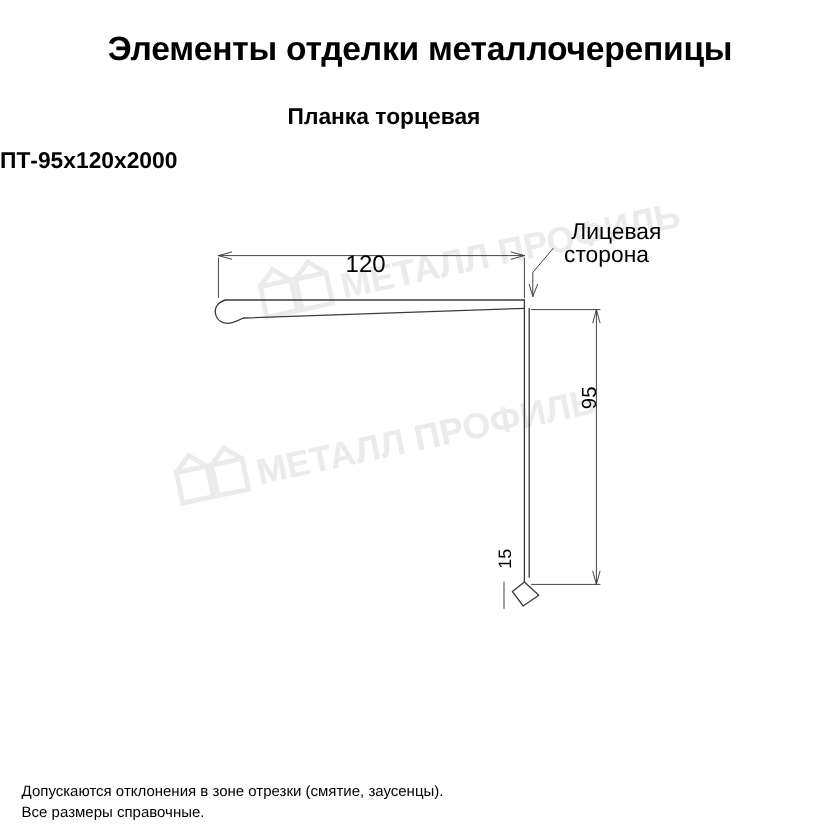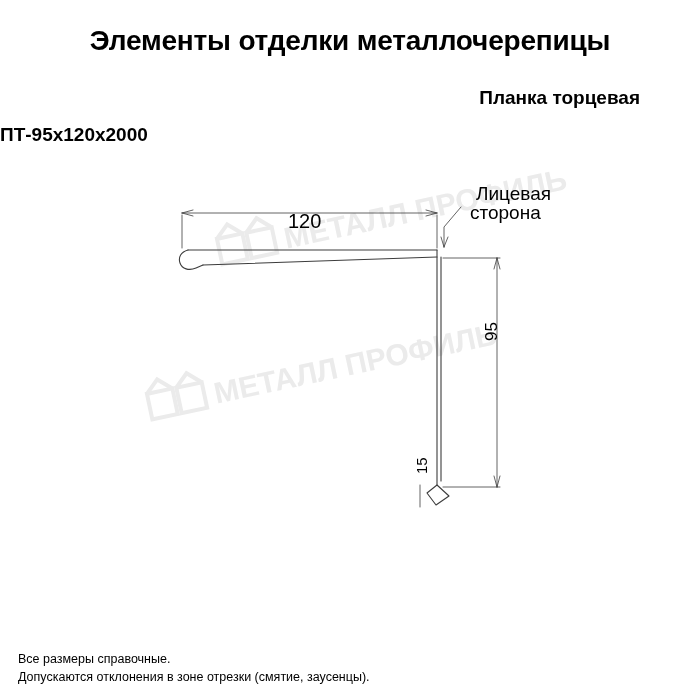--- a/index.html
+++ b/index.html
@@ -29,21 +29,21 @@
     font-size: 28px;
     font-weight: bold;
     letter-spacing: -0.2px;
     color: #000;
   }
   .title-sub {
     position: absolute;
     top: 87px;
     left: 0;
     width: 640px;
-    text-align: right;
+    text-align: center;
     font-size: 19px;
     font-weight: bold;
     color: #000;
   }
   .title-code {
     position: absolute;
     top: 124px;
     left: 0;
     width: 700px;
     text-align: left;
@@ -170,17 +170,17 @@
     </g>
   </svg>
 
   <div class="label lbl-120">120</div>
   <div class="label lbl-95">95</div>
   <div class="label lbl-15">15</div>
   <div class="label lbl-face1">Лицевая</div>
   <div class="label lbl-face2">сторона</div>
 
   <div class="footer">
+    <div>Допускаются отклонения в зоне отрезки (смятие, заусенцы).</div>
     <div>Все размеры справочные.</div>
-    <div>Допускаются отклонения в зоне отрезки (смятие, заусенцы).</div>
   </div>
 
 </div>
 
 </body></html>

